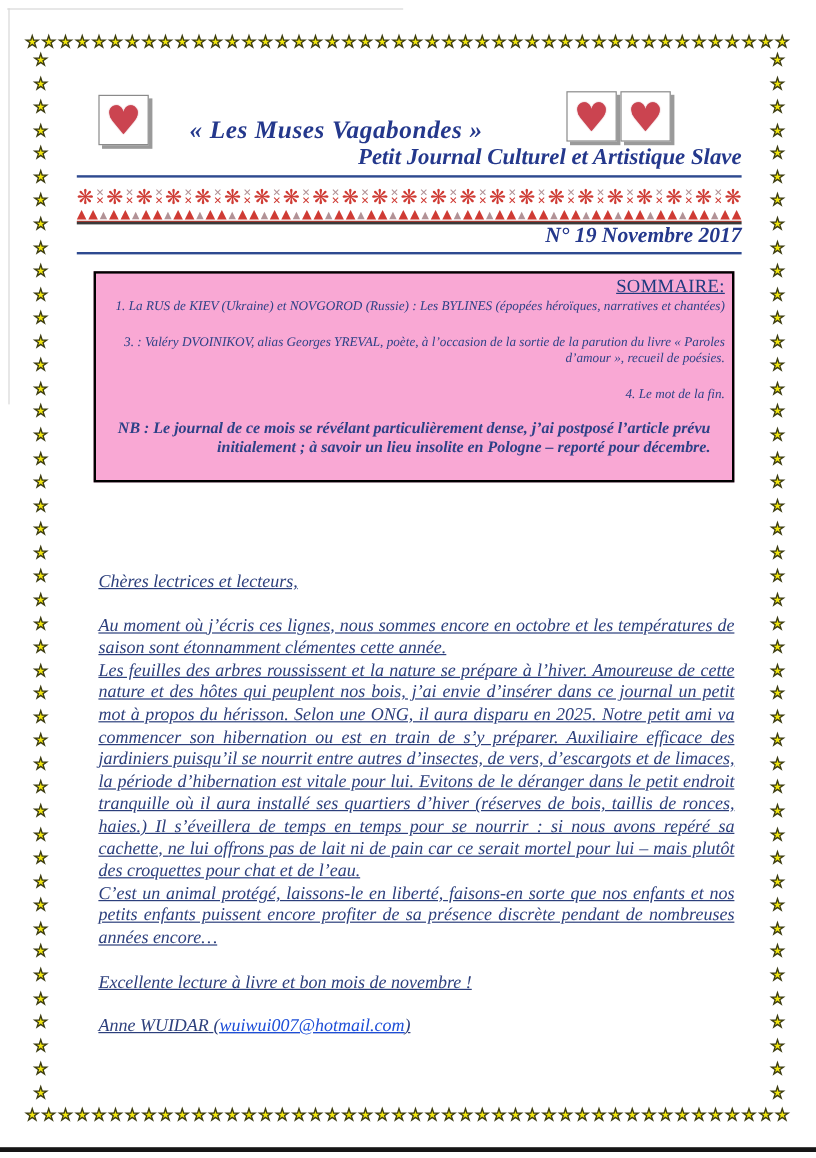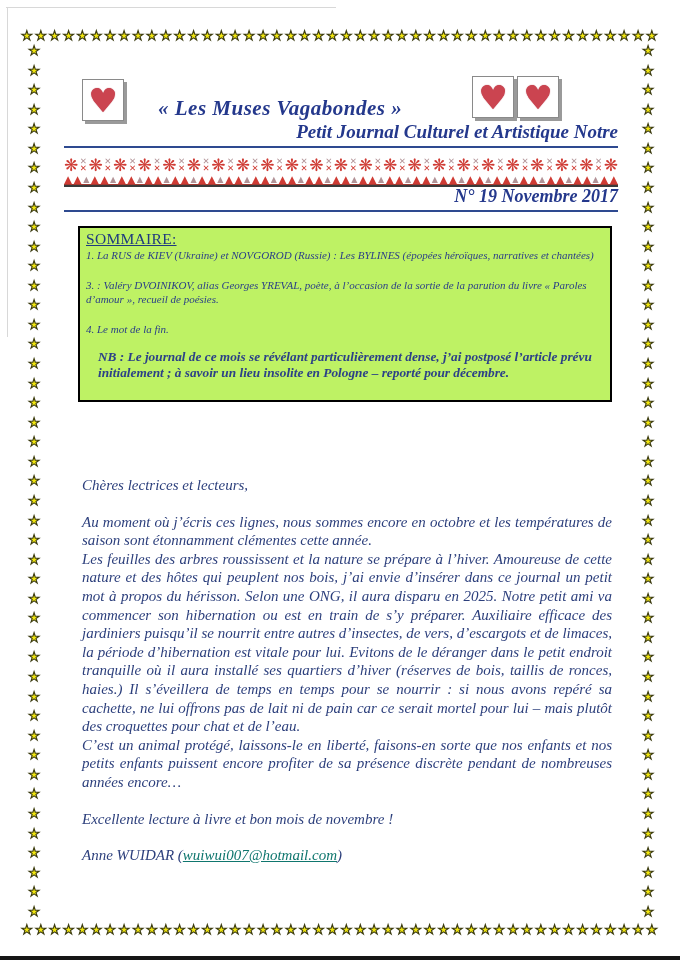--- a/index.html
+++ b/index.html
@@ -58,40 +58,40 @@
   .tg{font-size:8px;line-height:8px;color:#b29296;font-family:"DejaVu Sans", sans-serif;}
   
   .issue-block{
     position:absolute;left:64px;top:186px;width:554px;text-align:right;
     border-bottom:2px solid #2e4a90;padding-bottom:3px;
     font-size:18px;font-weight:bold;font-style:italic;color:#24388c;
   }
   
   .sommaire{
     position:absolute;left:78px;top:226px;width:534px;box-sizing:border-box;
-    border:2px solid #000;padding:2px 6px 6px 6px;background:#bef264;
+    border:2px solid #000;padding:2px 6px 6px 6px;background:#f9a8d4;text-align:right;
   }
   .s-head{
     font-size:15.5px;color:#1f3a7e;text-decoration:underline;letter-spacing:.3px;
     margin:0 0 1px 0;font-style:normal;
   }
   .s-item{
     font-size:11px;line-height:1.22;color:#2c4187;font-style:italic;margin:0 0 17px 0;
   }
   .s-item.last{margin-bottom:0;}
   .s-nb{
     font-size:13.3px;line-height:1.26;color:#2c4187;font-style:italic;font-weight:bold;margin:12px;
   }
   
   .letter{position:absolute;left:82px;top:476px;width:530px;color:#2c3f7c;font-style:italic;}
-  .letter p{margin:0;font-size:15px;line-height:1.24;}
+  .letter p{margin:0;font-size:15px;line-height:1.24;text-decoration:underline;}
   .letter .just{text-align:justify;}
   .letter .gap{margin-top:18px;}
   .signature{font-size:15.5px;}
-  .email-link{color:#0f766e;text-decoration:underline;cursor:pointer;}
+  .email-link{color:#1d4ed8;text-decoration:underline;cursor:pointer;}
 </style>
 </head>
 <body>
 
 <div class="scan-h"></div>
 <div class="scan-v"></div>
 
 <div class="stars-row stars-top">
     <span class="star">★</span>
     <span class="star">★</span>
@@ -288,21 +288,21 @@
 </div>
 <div class="heart-card heart-r1">
   <span class="heart-glyph">♥</span>
 </div>
 <div class="heart-card heart-r2">
   <span class="heart-glyph">♥</span>
 </div>
 
 <div class="page-title">« Les Muses Vagabondes »</div>
 <div class="subtitle-block">
-  <span>Petit Journal Culturel et Artistique Notre</span>
+  <span>Petit Journal Culturel et Artistique Slave</span>
 </div>
 
 <div class="band">
   <div class="band-row1">
       <span class="bf">❋</span>
       <span class="bxs">
         <i class="g">✕</i>
         <i class="r">✕</i>
       </span>
       <span class="bf">❋</span>

